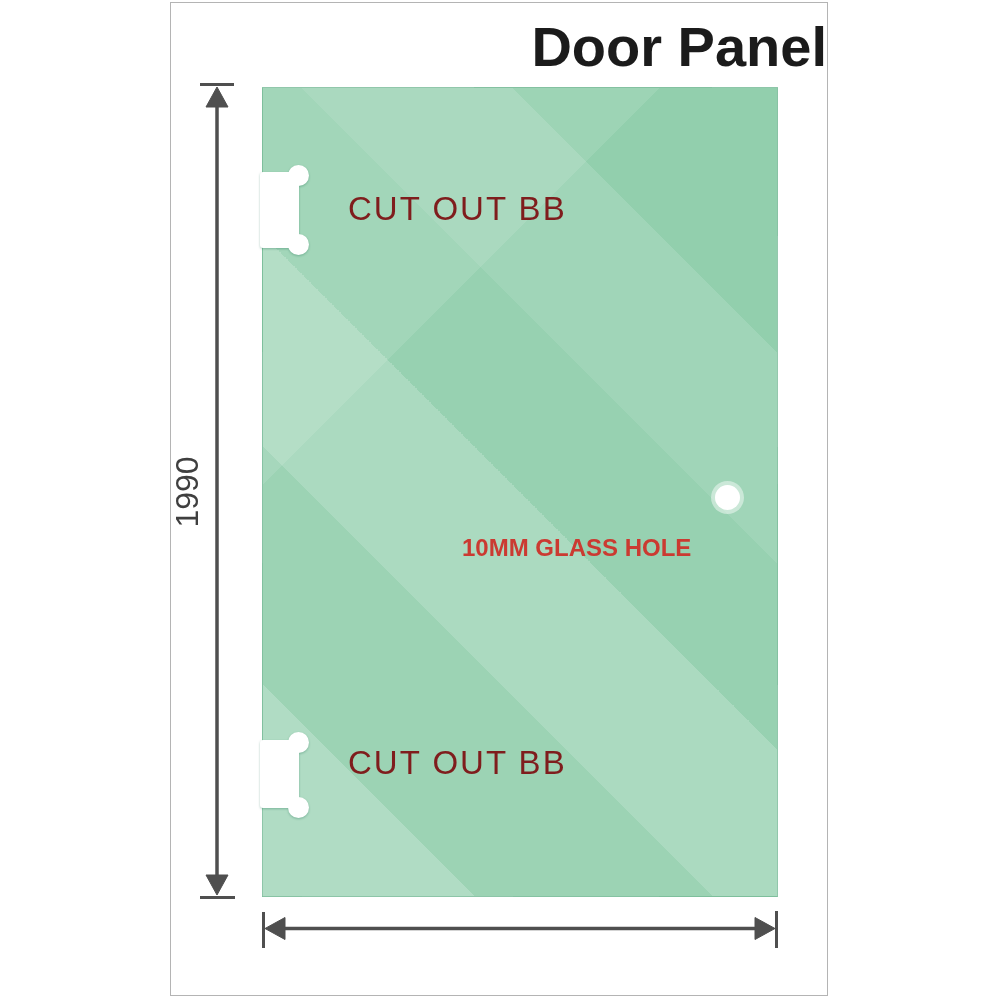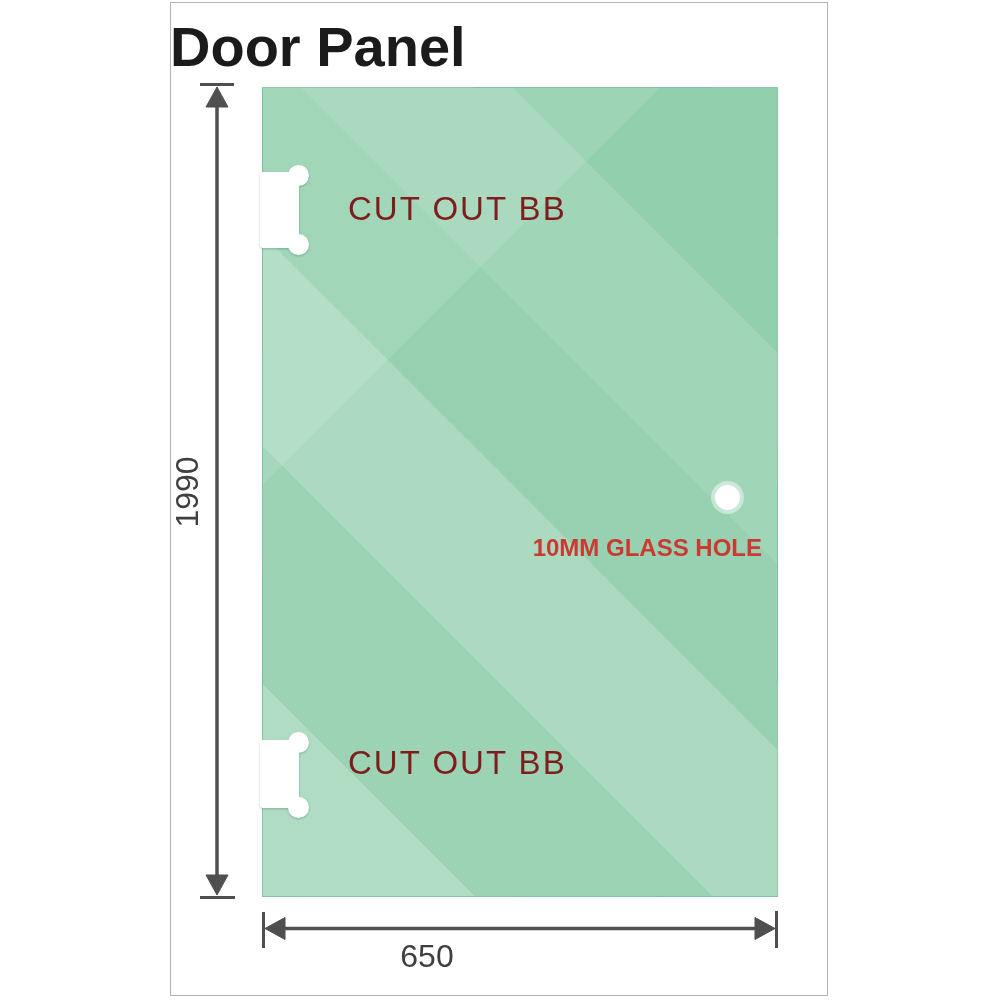--- a/index.html
+++ b/index.html
@@ -12,21 +12,21 @@
   }
   .frame{
     position:absolute;
     left:170px;top:2px;width:656px;height:992px;
     border:1px solid #b4b4b4;
     background:#ffffff;
   }
   .title{
     position:absolute;
     left:170px;top:14px;width:657px;
-    text-align:left;
+    text-align:right;
     font-size:56px;font-weight:bold;
     color:#1b1b1b;
     letter-spacing:0px;
   }
   .panel{
     position:absolute;
     left:262px;top:87px;width:516px;height:810px;
     box-sizing:border-box;
     border:1px solid rgba(90,160,125,0.35);
     background:
@@ -52,21 +52,21 @@
   .glass-hole{
     position:absolute;
     left:715px;top:485px;width:25px;height:25px;
     border-radius:50%;
     background:#ffffff;
     box-shadow:0 0 0 4px rgba(255,255,255,0.45);
   }
   .hole-label{
     position:absolute;
     left:462px;top:534px;width:300px;
-    text-align:right;
+    text-align:left;
     font-size:24px;font-weight:bold;
     color:#cb3a31;
     white-space:nowrap;
   }
   .dim-svg{position:absolute;left:0;top:0;width:1000px;height:1000px;}
   .dim-label-v{
     position:absolute;
     left:137px;top:472px;width:100px;height:40px;
     line-height:40px;text-align:center;
     font-size:32px;color:#3f3f3f;
@@ -118,15 +118,14 @@
     <g stroke="#4f4f4f" fill="#4f4f4f">
       <line x1="263.5" y1="912" x2="263.5" y2="948" stroke-width="3"></line>
       <line x1="776.5" y1="911" x2="776.5" y2="948" stroke-width="3"></line>
       <line x1="278" y1="928.5" x2="762" y2="928.5" stroke-width="3.5"></line>
       <polygon points="265,928.5 285,917.5 285,939.5"></polygon>
       <polygon points="775,928.5 755,917.5 755,939.5"></polygon>
     </g>
   </svg>
 
   <div class="dim-label-v">1990</div>
-  <div class="dim-label-h">650</div>
 
 </div>
 
 </body></html>

